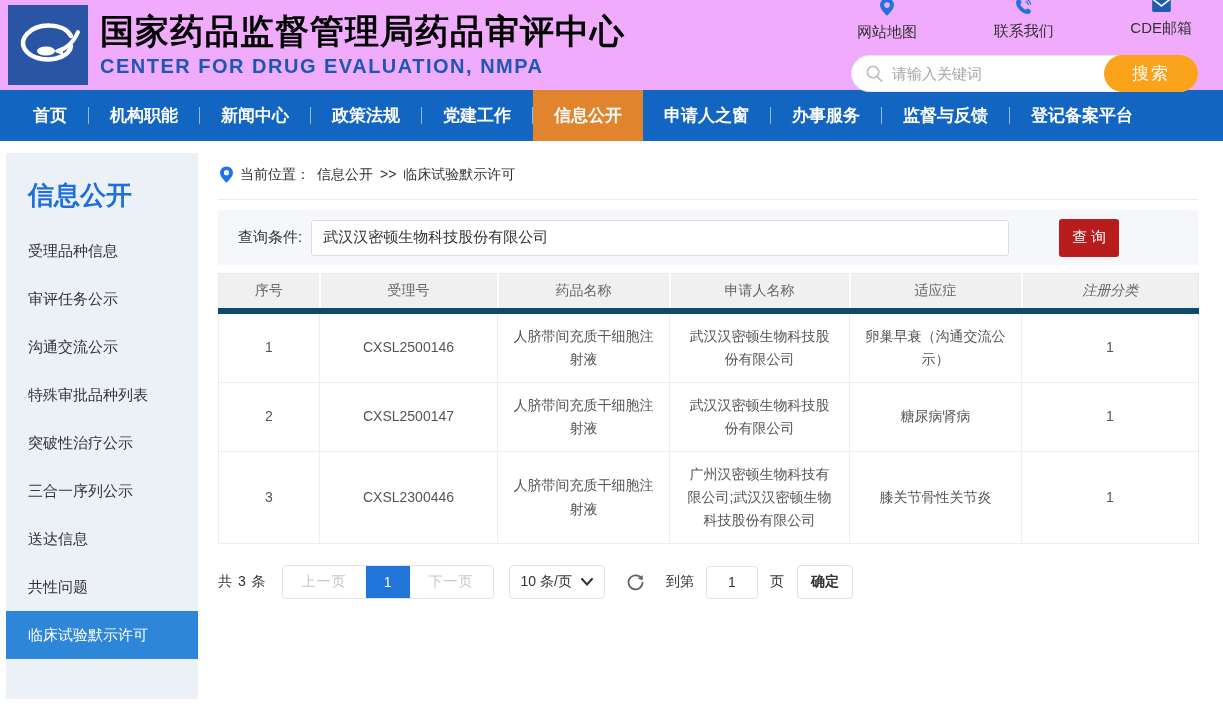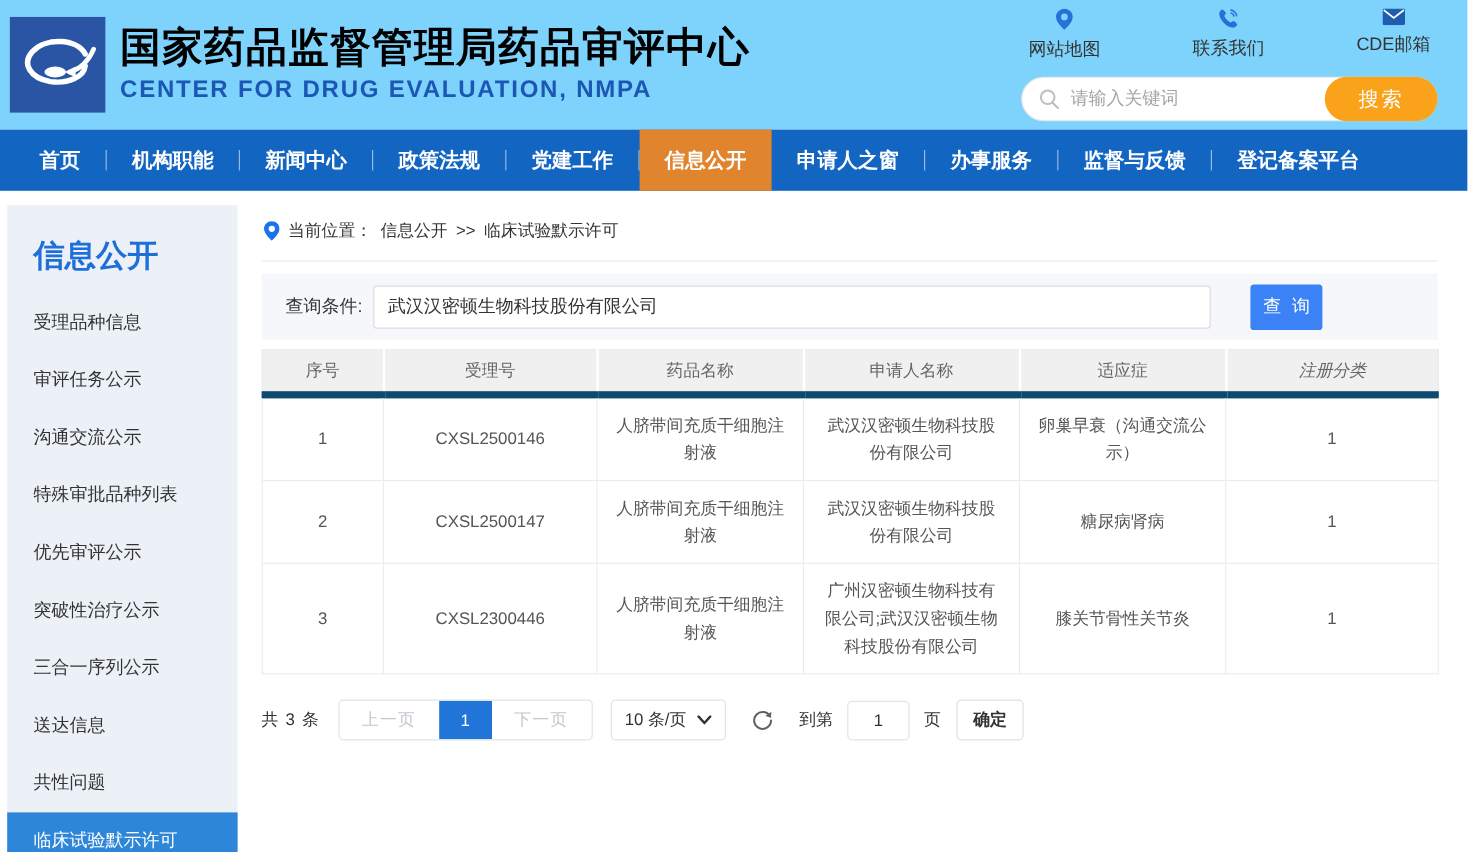--- a/index.html
+++ b/index.html
@@ -1,20 +1,20 @@
 <!DOCTYPE html>
 <html><head>
 <meta charset="utf-8">
 <style>
   * { margin:0; padding:0; box-sizing:border-box; }
   html,body { width:1223px; height:710px; background:#fff; overflow:hidden;
     font-family:"Liberation Sans","DejaVu Sans",sans-serif; }
 
   
-  .header { height:108px; display:flex; align-items:center; padding:0 25px 0 8px; background:#7dd3fc; }
+  .header { height:90px; display:flex; align-items:center; padding:0 25px 0 8px; background:#f0abfc; }
   .logo { width:80px; height:80px; flex:0 0 auto; cursor:pointer; }
   .brand { margin-left:12px; }
   .brand-title { font-size:34px; font-weight:bold; color:#000; letter-spacing:1px; line-height:1.15; }
   .brand-sub { font-size:20px; font-weight:bold; color:#1c57b5; letter-spacing:1.5px; margin-top:3px; }
   .header-right { margin-left:auto; width:347px; }
   .quick-links { display:flex; justify-content:space-between; padding:0 6px; }
   .quick-link { display:flex; align-items:center; gap:7px; font-size:15px; color:#333; cursor:pointer;flex-direction:column; }
   .searchbar { margin-top:13px; height:37px; border:1px solid #e8e8e8; border-radius:19px;
     display:flex; align-items:center; background:#fff; position:relative; padding-left:14px; }
   .search-input { border:none; outline:none; flex:1; font-size:15px; color:#333; margin-left:9px;
@@ -44,22 +44,22 @@
   .breadcrumb { display:flex; gap:7px; padding:13px 0 15px 2px;
     border-bottom:1px solid #ebebeb; font-size:14px; color:#333; }
   .crumb-link { cursor:pointer; }
 
   .query { margin-top:10px; background:#f5f7fa; padding:9px 20px; height:55px;
     display:flex; align-items:center; }
   .query-label { font-size:15px; color:#333; white-space:nowrap; }
   .query-input { margin-left:9px; width:698px; height:36px; border:1px solid #dcdcdc;
     border-radius:3px; padding:0 11px; font-size:15px; color:#333; background:#fff;
     outline:none; font-family:inherit; }
-  .query-btn { margin-left:33px; width:60px; height:38px; background:#3b82f6; border:none;
-    border-radius:3px; color:#fff; font-size:15px; cursor:pointer; font-family:Liberation Mono, monospace; }
+  .query-btn { margin-left:50px; width:60px; height:38px; background:#b91c1c; border:none;
+    border-radius:3px; color:#fff; font-size:15px; cursor:pointer; font-family:Liberation Serif, serif; }
 
   table.results { margin-top:8px; width:980px; border-collapse:collapse; table-layout:fixed;
     border:1px solid #e9e9e9; }
   table.results thead th { background:#f0f0f0; height:37px; font-size:14px; font-weight:normal;
     color:#666; border-right:2px solid #fff; border-bottom:6px solid #0c4a6e; }
   table.results thead th:last-child { border-right:none;font-style:italic; }
   table.results td { font-size:14px; color:#555; text-align:center; padding:11px 15px;
     line-height:1.65; border:1px solid #ededed; background:#fff; word-break:break-all; }
 
   .pager { margin-top:21px; display:flex; align-items:center; font-size:14px; color:#333; }
@@ -154,21 +154,20 @@
 </div>
 
 <div class="page">
 
   <div class="sidebar">
     <div class="sidebar-title">信息公开</div>
     <div class="side-item">受理品种信息</div>
     <div class="side-item">审评任务公示</div>
     <div class="side-item">沟通交流公示</div>
     <div class="side-item">特殊审批品种列表</div>
-    <div class="side-item">优先审评公示</div>
     <div class="side-item">突破性治疗公示</div>
     <div class="side-item">三合一序列公示</div>
     <div class="side-item">送达信息</div>
     <div class="side-item">共性问题</div>
     <div class="side-item active">临床试验默示许可</div>
   </div>
 
   <div class="main">
 
     <div class="breadcrumb">

